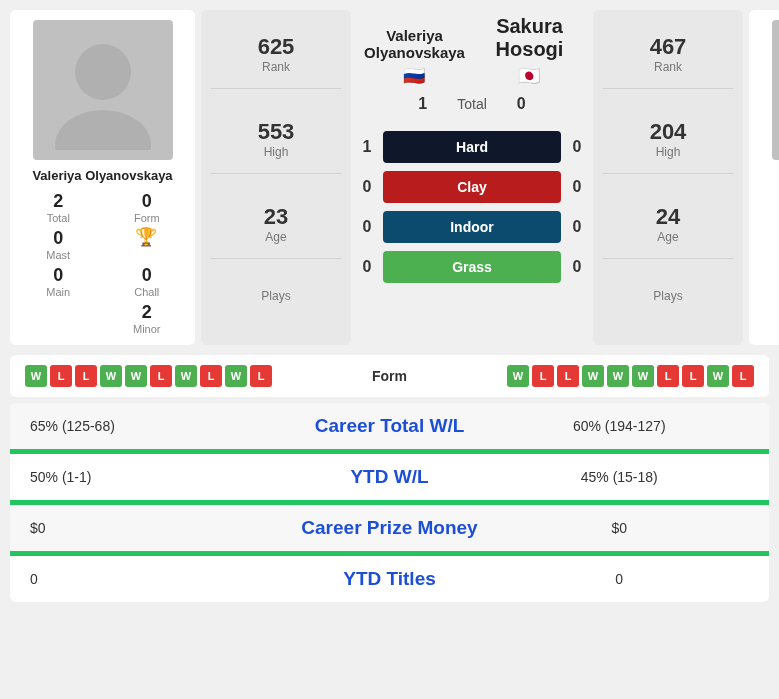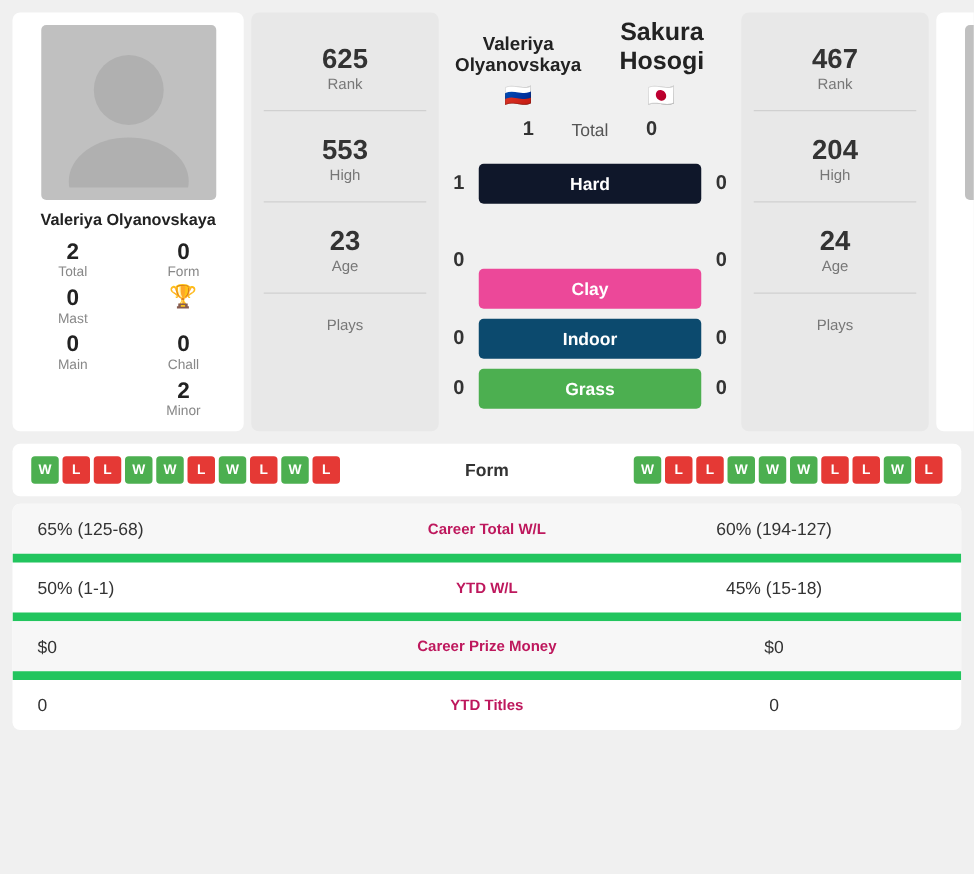--- a/index.html
+++ b/index.html
@@ -93,21 +93,21 @@
 
     .player-stats-panel {
       background: #e8e8e8;
       border-radius: 6px;
       margin: 0 6px;
       padding: 10px;
       width: 150px;
       min-width: 150px;
       display: flex;
       flex-direction: column;
-      gap: 4px;
+      gap: 16px;
     }
 
     .stat-block {
       display: flex;
       flex-direction: column;
       align-items: center;
       padding: 14px 0;
       border-bottom: 1px solid #d0d0d0;
     }
     .stat-block:last-child {
@@ -163,21 +163,21 @@
       border-radius: 4px;
       border: none;
       color: #fff;
       font-size: 14px;
       font-weight: bold;
       text-align: center;
       cursor: pointer;
     }
 
     .btn-hard { background: #0f172a; }
-    .btn-clay { background: #ec4899; margin-top: 44px; }
+    .btn-clay { background: #b91c1c; }
     .btn-indoor { background: #0c4a6e; }
     .btn-grass { background: #4caf50; text-align: center; }
 
     .total-row {
       display: flex;
       align-items: center;
       justify-content: center;
       gap: 30px;
       padding: 8px 0;
       width: 100%;
@@ -236,38 +236,38 @@
       margin: 6px 10px 10px 10px;
       background: #fff;
       border-radius: 6px;
       overflow: hidden;
     }
 
     .stats-row {
       display: flex;
       align-items: center;
       padding: 12px 20px;
-      border-bottom: 7px solid #22c55e;
+      border-bottom: 5px solid #22c55e;
     }
     .stats-row:last-child { border-bottom: none; }
     .stats-row.alt { background: #f7f7f7; }
 
     .stats-row-left {
       flex: 1;
       font-size: 14px;
       color: #333;
       text-align: left;
     }
 
     .stats-row-center {
       width: 200px;
       text-align: center;
-      font-size: 12px;
-      font-weight: bold;
-      color: #be185d;
+      font-size: 19px;
+      font-weight: bold;
+      color: #1d4ed8;
     }
 
     .stats-row-right {
       flex: 1;
       font-size: 14px;
       color: #333;
       text-align: center;
     }
   </style>
 </head>

